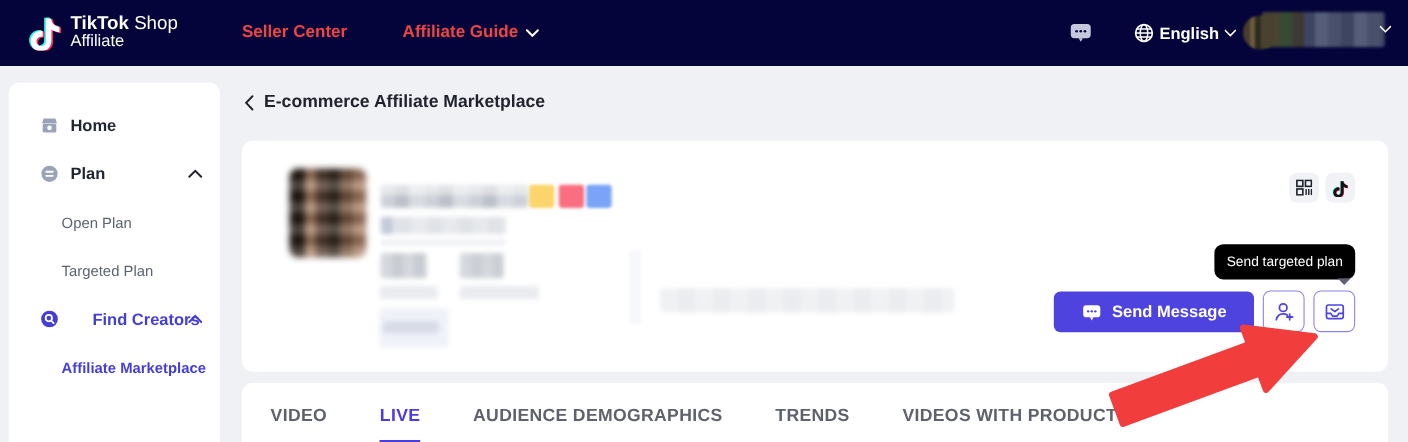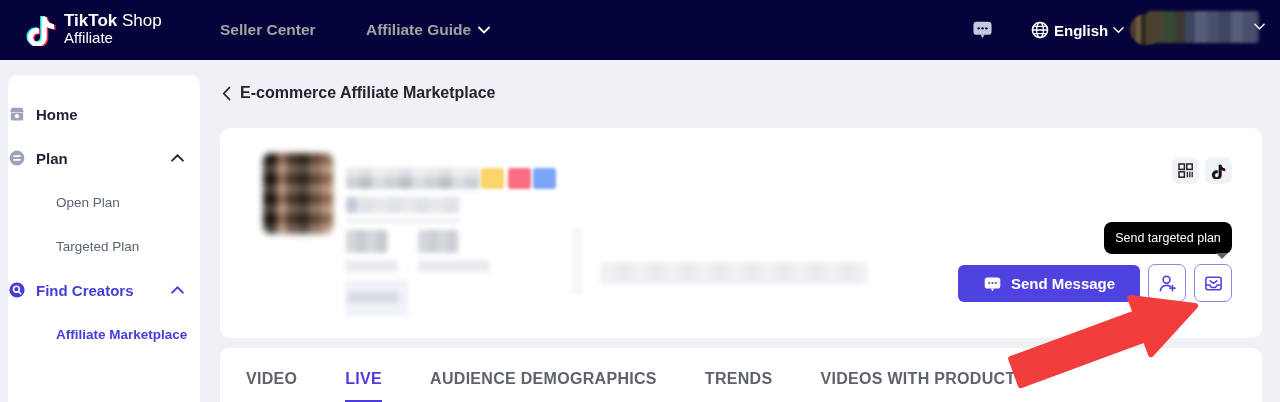--- a/index.html
+++ b/index.html
@@ -12,46 +12,46 @@
 
   
   .navbar { position:absolute; top:0; left:0; width:1280px; height:60px; background:#04043B; color:#fff; }
   .logo-wrap { position:absolute; left:26px; top:12px; display:flex; align-items:center; gap:8px; }
   .logo-note { width:30px; height:34px; }
   .logo-text { line-height:1.05; }
   .logo-line1 { font-size:17px; }
   .logo-line1 b { font-weight:700; }
   .logo-line2 { font-size:15px; font-weight:400; }
   .nav-link { position:absolute; top:0; height:60px; display:flex; align-items:center; gap:7px;
-              font-size:15.5px; font-weight:700; color:#a3a3a3; cursor:pointer; }
+              font-size:15.5px; font-weight:700; color:#ef4444; cursor:pointer; }
   .chev { display:inline-block; }
   .msg-icon { position:absolute; left:972px; top:19px; width:21px; height:21px; }
   .lang { position:absolute; left:1031px; top:0; height:60px; display:flex; align-items:center; gap:5px;
           font-size:15px; font-weight:600; }
   .nav-avatar { position:absolute; left:1130px; top:14px; width:31px; height:31px; border-radius:50%;
      background: repeating-linear-gradient(90deg,#4a3d2c 0 6px,#6b5a3c 6px 11px,#2c2c20 11px 16px);
      filter:blur(1px); }
   .nav-name-blur { position:absolute; left:1147px; top:11px; width:112px; height:32px; border-radius:3px;
      background:
        linear-gradient(90deg, rgba(74,66,45,.95) 0 16px, rgba(52,72,44,.9) 16px 28px, rgba(60,52,40,.85) 28px 38px, rgba(0,0,0,0) 38px),
        repeating-linear-gradient(90deg,#3e4560 0 12px,#565d78 12px 24px,#49506b 24px 36px);
      filter:blur(1.5px); }
   .nav-user-chev { position:absolute; left:1254px; top:22px; color:#fff; }
 
   
   .sidebar { position:absolute; left:8px; top:75px; width:192px; height:327px;
              background:#fff; border-radius:10px 10px 0 0; padding-top:17px; }
-  .side-row { position:relative; height:44px; display:flex; align-items:center; cursor:pointer; }
+  .side-row { position:relative; height:44px; display:flex; align-items:center; padding-left:28px; cursor:pointer; }
   .side-row .s-icon { width:18px; height:18px; margin-right:10px; flex:0 0 auto; }
   .side-label { font-size:15px; font-weight:600; color:#1F2433; }
   .side-chevron { position:absolute; right:16px; top:50%; transform:translateY(-50%); }
   .side-sub { height:44px; display:flex; align-items:center; padding-left:48px;
               font-size:13.5px; font-weight:400; color:#5B6472; cursor:pointer; }
   .side-sub.active { color:#443DD8; font-weight:700; }
-  .side-row.accent .side-label { color:#443DD8; }
+  .side-row.accent .side-label { color:#443DD8;margin-left:20px; }
 
   
   .breadcrumb { position:absolute; left:222px; top:84px; display:flex; align-items:center; gap:9px;
                 font-size:16px; font-weight:600; color:#21242E; cursor:pointer; }
 
   .card { position:absolute; left:220px; top:128px; width:1042px; height:210px; background:#fff; border-radius:10px; }
   .tabcard { position:absolute; left:220px; top:348px; width:1042px; height:60px; background:#fff; border-radius:10px 10px 0 0; }
   .tabs { display:flex; gap:48px; padding:22px 0 0 26px; }
   .tab { font-size:16px; font-weight:700; letter-spacing:.3px; color:#5E626C; padding-bottom:12px; cursor:pointer; }
   .tab.active { color:#4C3BE0; border-bottom:3px solid #4C3BE0; }

